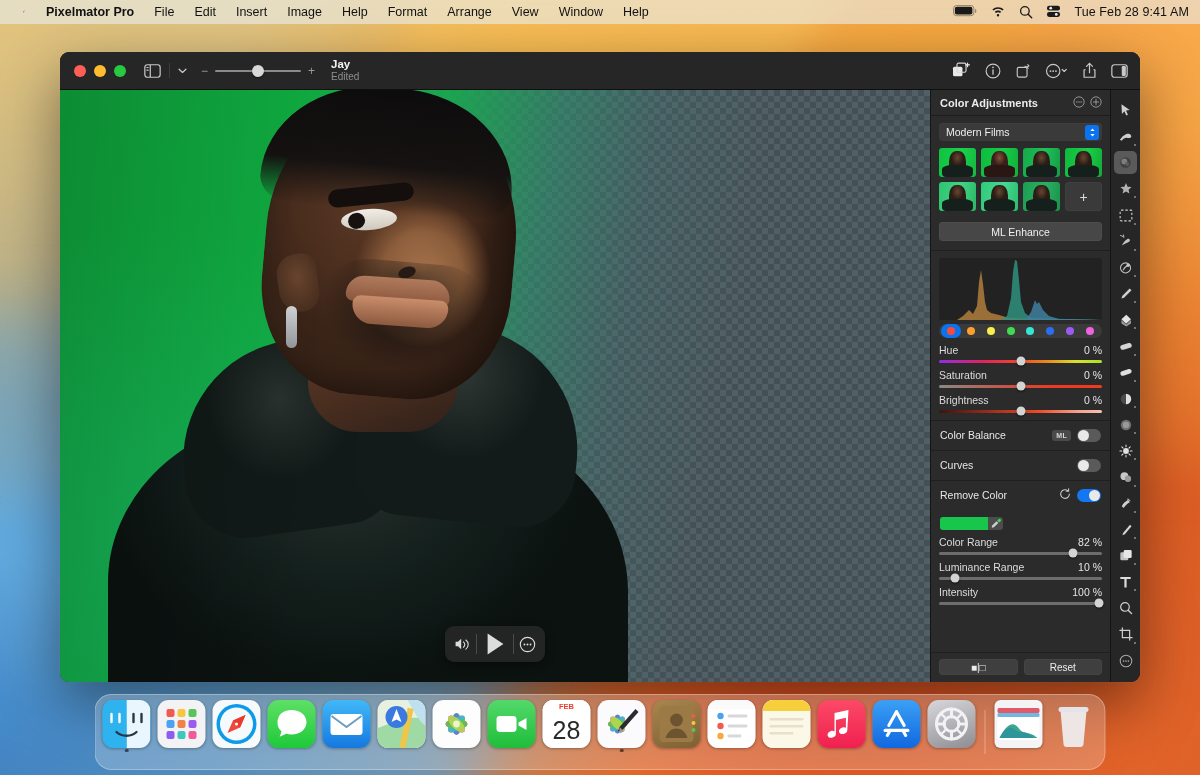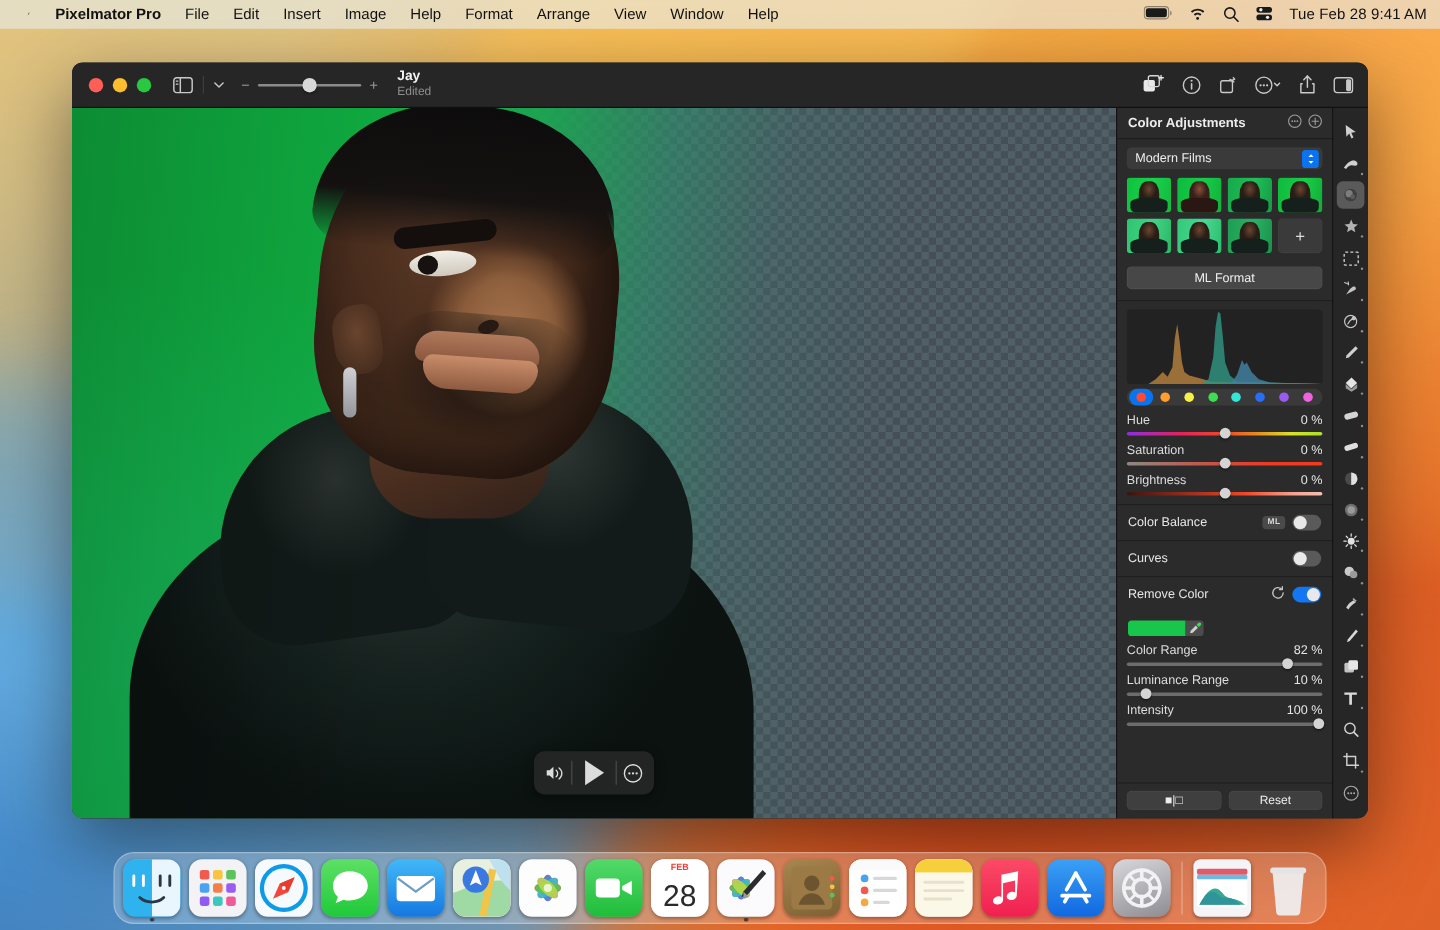--- a/index.html
+++ b/index.html
@@ -324,21 +324,21 @@
     position:relative;
   }
   .tool.active { background:#5a5a5a; color:#f0f0f0; }
   .tool.dot::after { content:""; position:absolute; right:1px; bottom:2px; width:2px; height:2px;
                      border-radius:50%; background:#8f8f8f; }
   .tool-spacer { flex:1; }
 
   
   #dock {
     position:absolute; left:50%; bottom:5px; transform:translateX(-50%);
-    height:60px; display:flex; align-items:flex-start; gap:7px;
+    height:76px; display:flex; align-items:flex-start; gap:7px;
     background:rgba(255,255,255,.23);
     border:.5px solid rgba(255,255,255,.30);
     border-radius:17px; padding:5px 7px;
     backdrop-filter:blur(22px);
     z-index:40;
   }
   .dock-ico {
     width:48px; height:48px; border-radius:11px; position:relative;
     box-shadow:0 1px 3px rgba(0,0,0,.3);
     overflow:hidden; flex:0 0 auto;
@@ -619,21 +619,21 @@
               <span class="tb2"></span>
             </div>
           <div class="thumb">
               <span class="tg" style="background:linear-gradient(100deg,#1c9e52,#2ab064 55%,#19924a)"></span>
               <span class="th"></span>
               <span class="tb2"></span>
             </div>
           <div class="thumb-add">+</div>
         </div>
 
-        <div class="ml-btn">ML Format</div>
+        <div class="ml-btn">ML Enhance</div>
         <div class="sep"></div>
 
         <div class="hist-wrap">
           <svg width="164" height="62" viewBox="0 0 164 62" preserveAspectRatio="none">
             <path d="M0 62 L18 62 L24 58 L30 52 L34 56 L38 48 L40 24 L42 12 L44 26 L46 44 L48 52 L52 55 L60 57 L70 60 L164 62 Z" fill="#b9853f" opacity=".8"></path>
             <path d="M62 62 L68 58 L72 40 L74 14 L76 2 L78 3 L80 22 L82 44 L86 55 L92 60 L164 62 Z" fill="#2f8f7e" opacity=".85"></path>
             <path d="M82 62 L88 60 L92 54 L96 42 L98 46 L100 44 L104 52 L110 58 L120 61 L164 62 Z" fill="#3f7f9e" opacity=".85"></path>
           </svg>
         </div>
 

